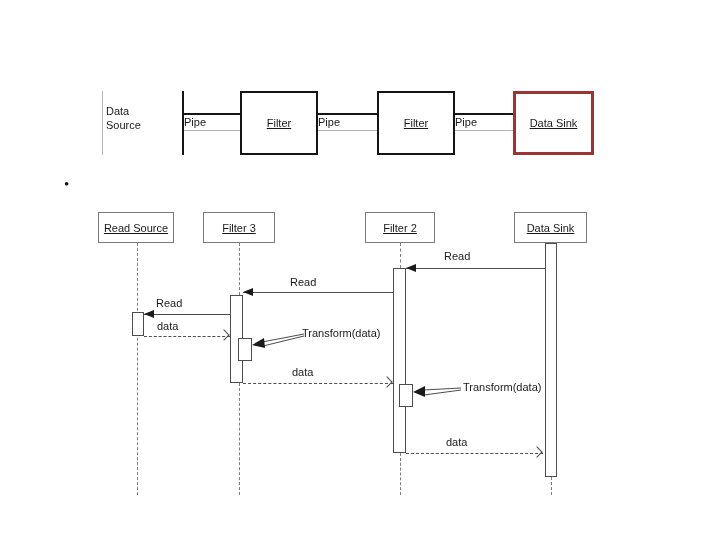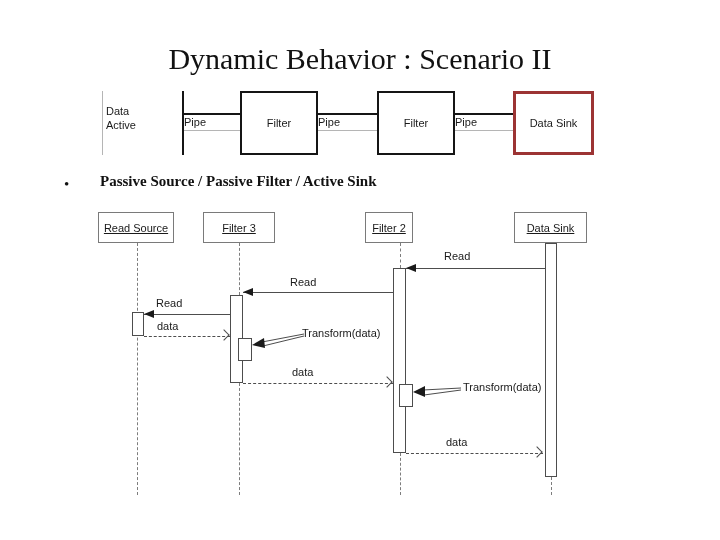--- a/index.html
+++ b/index.html
@@ -17,21 +17,21 @@
   .bullet-text{ position:absolute; left:100px; top:173px; font:bold 15px "Liberation Serif",serif; color:#111; }
 
   
   .vline-light{ width:0; border-left:1px solid #b5b5b5; }
   .vline-dark{ width:0; border-left:2px solid #151515; }
   .pipe-top{ height:0; border-top:2px solid #151515; }
   .pipe-bottom{ height:0; border-top:1px solid #b5b5b5; }
   .pbox{
     border:2px solid #151515; background:#fff; display:flex;
     align-items:center; justify-content:center;
-    font:11px "Liberation Sans",sans-serif; color:#1a1a1a;
+    font:11px "Liberation Sans",sans-serif; color:#1a1a1a;text-decoration:underline;
   }
   .pbox.sink{ border:3px solid #9c3434; }
   .lbl{ font:11px "Liberation Sans",sans-serif; color:#1a1a1a; text-align:left; }
   .src-lbl{ line-height:14px; }
 
   
   .sbox{
     border:1px solid #7a7a7a; background:#fff; display:flex;
     align-items:center; justify-content:center;
     font:11px "Liberation Sans",sans-serif; color:#1a1a1a;
@@ -51,31 +51,29 @@
     border-top:1px solid #4d4d4d; border-right:1px solid #4d4d4d;
     transform:rotate(45deg);
   }
   svg{ display:block; }
 </style>
 </head>
 <body>
 
 <div class="slide">
 
-  <div class="title">Dynamic Behavior : Scenario II</div>
 
   <span class="bullet-glyph">•</span>
-  <span class="bullet-text">Passive Source / Passive Filter / Active Sink</span>
 
   <div>
     <div class="abs vline-light" style="left:102px;top:91px;height:64px;"></div>
 
     <div class="abs lbl src-lbl" style="left:106px;top:104px;width:74px;">
       <span style="display:block">Data</span>
-      <span style="display:block">Active</span>
+      <span style="display:block">Source</span>
     </div>
 
     <div class="abs vline-dark" style="left:182px;top:91px;height:64px;"></div>
 
     <div class="abs pipe-top" style="left:184px;top:113px;width:56px;"></div>
     <div class="abs pipe-bottom" style="left:184px;top:130px;width:56px;"></div>
     <div class="abs lbl" style="left:184px;top:116px;width:56px;">Pipe</div>
 
     <div class="abs pbox" style="left:240px;top:91px;width:78px;height:64px;">
       <span>Filter</span>
@@ -99,21 +97,21 @@
   </div>
 
   <div>
 
     <div class="abs sbox" style="left:98px;top:212px;width:76px;height:31px;">
       <span>Read Source</span>
     </div>
     <div class="abs sbox" style="left:203px;top:212px;width:72px;height:31px;">
       <span>Filter 3</span>
     </div>
-    <div class="abs sbox" style="left:365px;top:212px;width:48px;height:31px;">
+    <div class="abs sbox" style="left:365px;top:212px;width:70px;height:31px;">
       <span>Filter 2</span>
     </div>
     <div class="abs sbox" style="left:514px;top:212px;width:73px;height:31px;">
       <span>Data Sink</span>
     </div>
 
     <div class="abs vdash" style="left:137px;top:243px;height:252px;"></div>
     <div class="abs vdash" style="left:239px;top:243px;height:52px;"></div>
     <div class="abs vdash" style="left:239px;top:383px;height:112px;"></div>
     <div class="abs vdash" style="left:400px;top:243px;height:25px;"></div>

